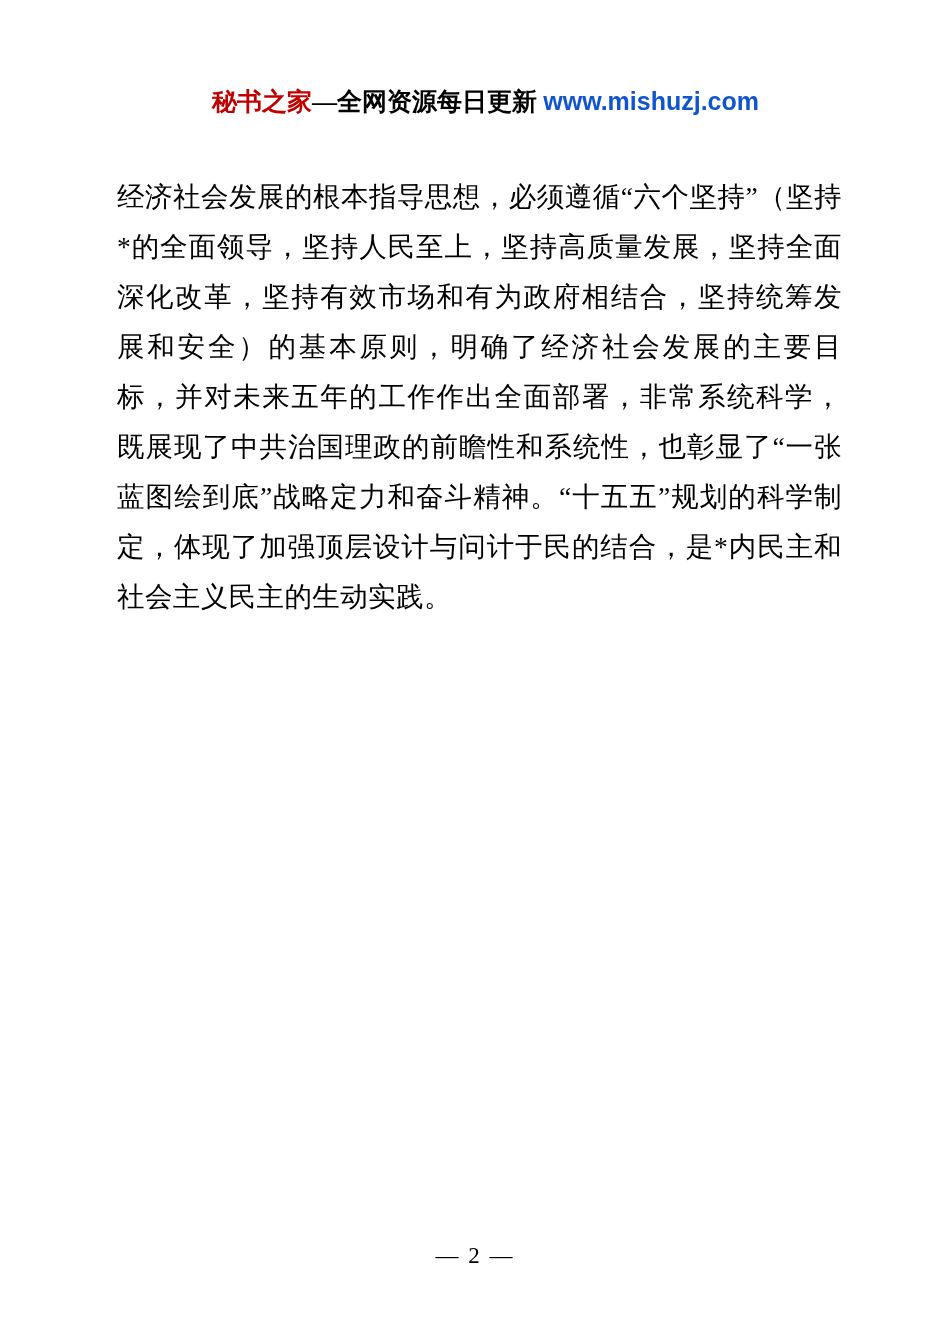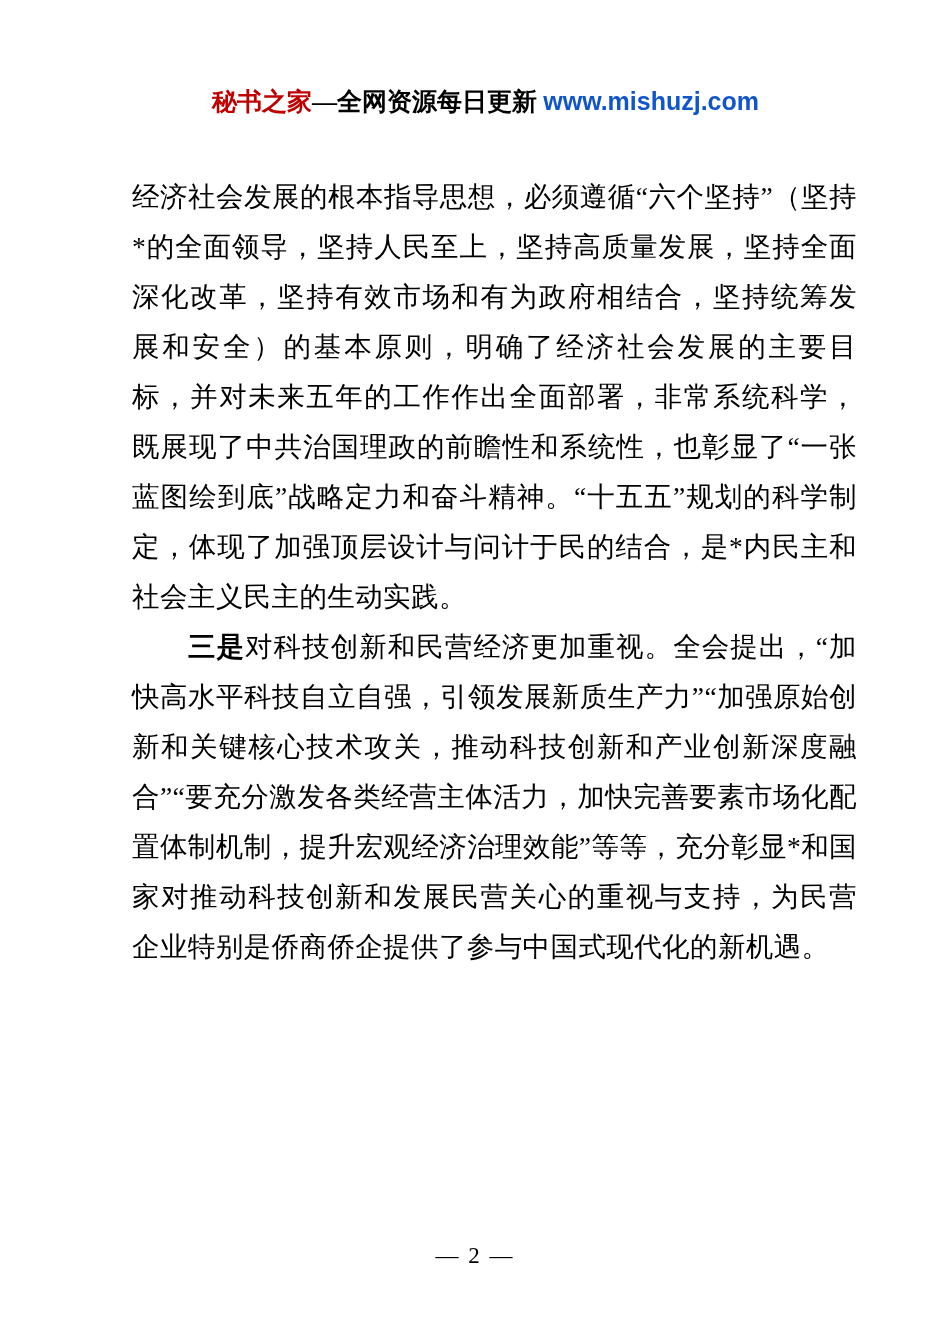--- a/index.html
+++ b/index.html
@@ -43,21 +43,21 @@
     font-weight: bold;
   }
   .header .site {
     color: #1155cc;
     font-family: "Liberation Sans", "DejaVu Sans", sans-serif;
     font-weight: bold;
   }
   .body-text {
     position: absolute;
     top: 172px;
-    left: 132px;
+    left: 117px;
     width: 725px;
   }
   .para {
     font-size: 27.5px;
     line-height: 50px;
     text-align: justify;
     text-justify: inter-ideograph;
     margin: 0;
     letter-spacing: 0.4px;
   }
@@ -86,21 +86,20 @@
 <div class="page">
 
   <div class="header">
     <span class="brand">秘书之家</span><span class="tagline">—全网资源每日更新 </span><span class="site">www.mishuzj.com</span>
   </div>
 
   <div class="body-text">
 
     <p class="para">经济社会发展的根本指导思想，必须遵循“六个坚持”（坚持*的全面领导，坚持人民至上，坚持高质量发展，坚持全面深化改革，坚持有效市场和有为政府相结合，坚持统筹发展和安全）的基本原则，明确了经济社会发展的主要目标，并对未来五年的工作作出全面部署，非常系统科学，既展现了中共治国理政的前瞻性和系统性，也彰显了“一张蓝图绘到底”战略定力和奋斗精神。“十五五”规划的科学制定，体现了加强顶层设计与问计于民的结合，是*内民主和社会主义民主的生动实践。</p>
 
-    <p class="para indent"><span class="bold">三是</span><span>对科技创新和民营经济更加重视。全会提出，“加快高水平科技自立自强，引领发展新质生产力”“加强原始创新和关键核心技术攻关，推动科技创新和产业创新深度融合”“要充分激发各类经营主体活力，加快完善要素市场化配置体制机制，提升宏观经济治理效能”等等，充分彰显*和国家对推动科技创新和发展民营关心的重视与支持，为民营企业特别是侨商侨企提供了参与中国式现代化的新机遇。</span></p>
 
 
   </div>
 
   <div class="footer">
     <span class="pagenum">— 2 —</span>
   </div>
 
 </div>
 

